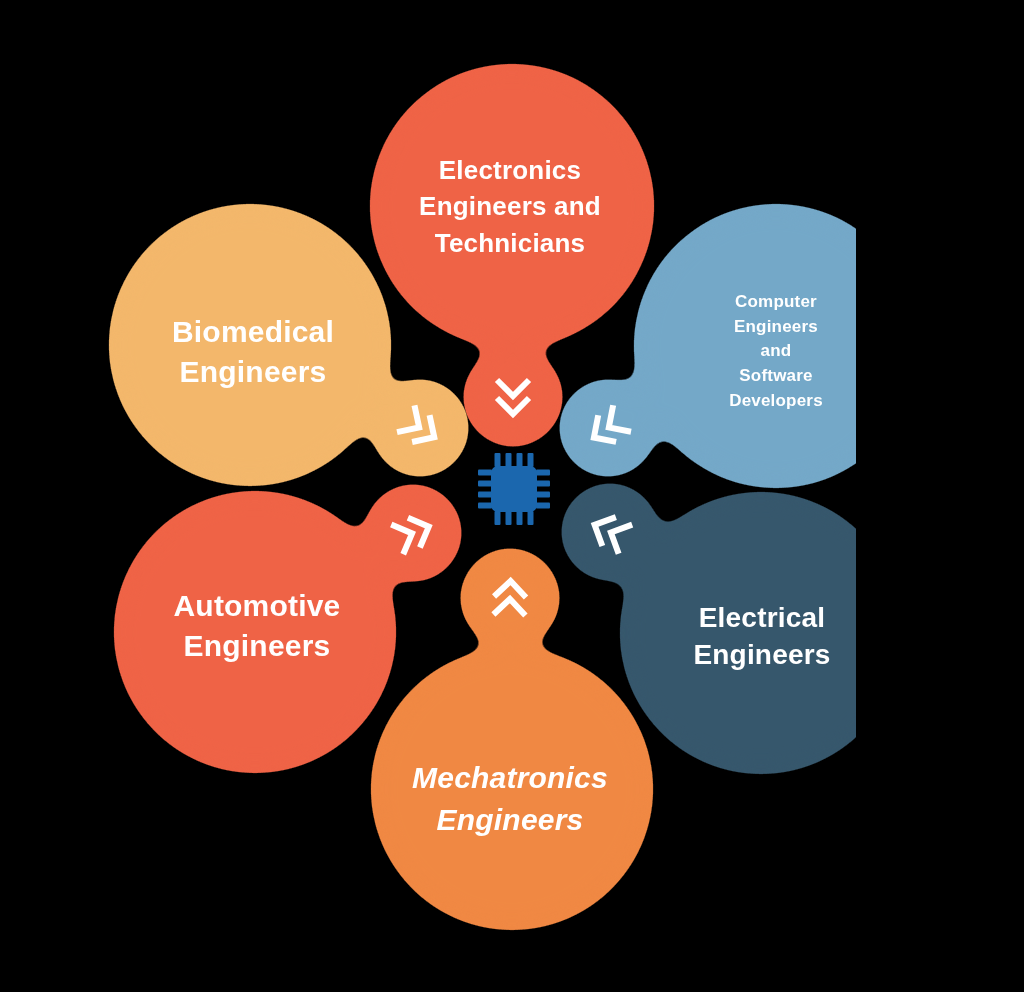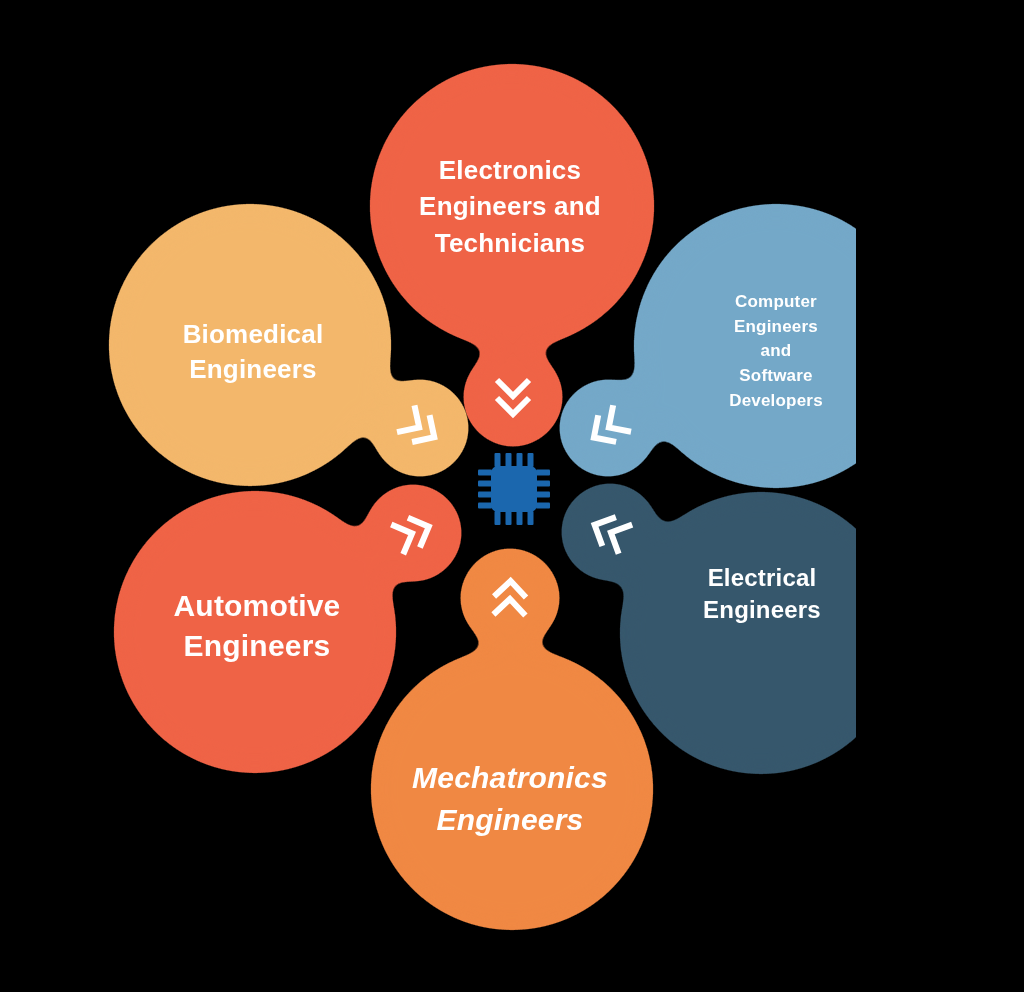--- a/index.html
+++ b/index.html
@@ -16,24 +16,24 @@
     transform:translate(-50%,-50%);
     color:#fff;
     font-weight:700;
     text-align:center;
     white-space:pre-line;
     line-height:1.38;
     letter-spacing:.2px;
   }
   .label.l-electronics {left:510px;top:207px;font-size:26px;line-height:1.40;}
   .label.l-computer    {left:776px;top:352px;font-size:17px;line-height:1.45;}
-  .label.l-electrical  {left:762px;top:594px;font-size:24px;line-height:1.33;}
+  .label.l-electrical  {left:762px;top:636px;font-size:28px;line-height:1.33;}
   .label.l-mechatronics{left:510px;top:799px;font-size:30px;line-height:1.40;font-style:italic;}
   .label.l-automotive  {left:257px;top:626px;font-size:30px;line-height:1.33;}
-  .label.l-biomedical  {left:253px;top:352px;font-size:26px;line-height:1.33;}
+  .label.l-biomedical  {left:253px;top:352px;font-size:30px;line-height:1.33;}
   .chev{stroke:#fff;stroke-width:6;fill:none;stroke-linejoin:miter;stroke-linecap:butt;}
 </style>
 </head>
 <body>
 
 <div id="stage">
 
   <svg id="diagram-svg" width="1024" height="992" viewBox="0 0 1024 992">
     <defs>
       <filter id="goo" x="-30%" y="-30%" width="160%" height="160%" color-interpolation-filters="sRGB">

